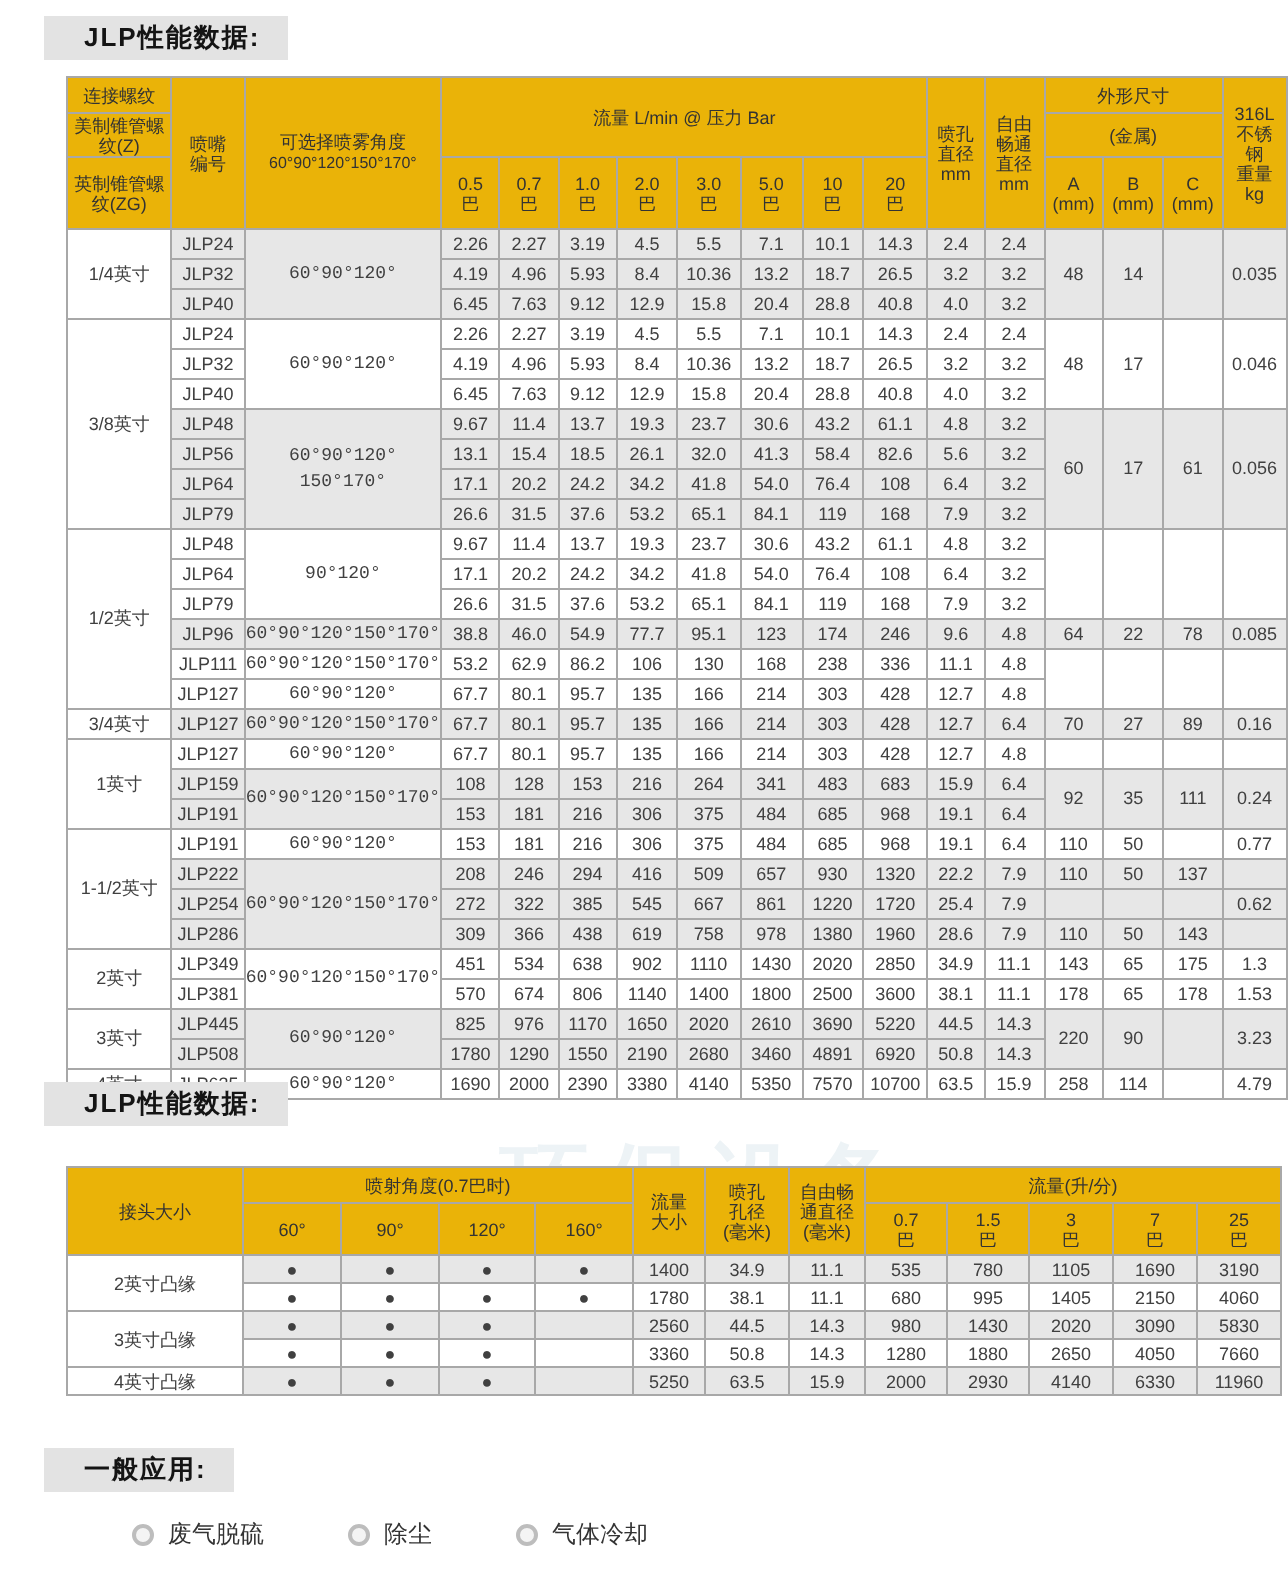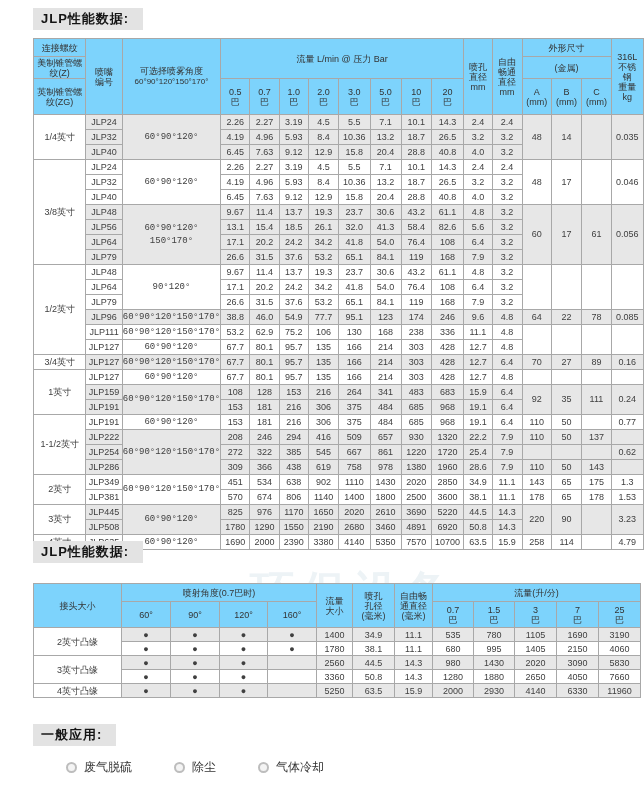--- a/index.html
+++ b/index.html
@@ -1,30 +1,30 @@
 <!DOCTYPE html>
 <html><head>
 <meta charset="utf-8">
 <style>
   html,body{margin:0;padding:0;background:#fff;}
   .page{position:relative;width:644px;height:793px;background:#ffffff;overflow:hidden;
         font-family:"Liberation Sans","DejaVu Sans",sans-serif;color:#3a3a3a;}
-  .titlebar{position:absolute;left:33px;background:#e3e3e3;color:#141414;font-weight:bold;
-            font-size:13px;line-height:14px;padding:4px 14px 4px 8px;letter-spacing:1px;}
+  .titlebar{position:absolute;left:22px;background:#e3e3e3;color:#141414;font-weight:bold;
+            font-size:13px;line-height:14px;padding:4px 14px 4px 20px;letter-spacing:1px;}
   #title1{top:8px;}
   #title2{top:541px;}
   #title3{top:724px;}
   .tablewrap{position:absolute;left:33px;}
   #t1wrap{top:38px;}
   #t2wrap{top:583px;}
   table{border-collapse:collapse;table-layout:fixed;}
   .tbl{border:1px solid #7e7e7e;}
   td,th{border:1px solid #a8a8a8;padding:0;text-align:center;vertical-align:middle;
         font-weight:normal;overflow:hidden;}
-  th{background:#7dd3fc;font-size:9px;line-height:10px;white-space:pre-line;color:#333;text-align:center;}
+  th{background:#eab308;font-size:9px;line-height:10px;white-space:pre-line;color:#333;text-align:center;}
   .t1 td{font-size:9px;height:14px;line-height:13px;color:#404040;}
   .t2 td{font-size:9px;height:13px;line-height:12px;color:#404040;}
   .g{background:#e7e7e7;}
   .w{background:#ffffff;}
   .sizecell{background:#fff;font-size:9px;}
   .anglecell{white-space:pre-line;font-size:8px;line-height:9px;font-family:Liberation Mono, monospace;}
   .angleth{font-size:8px;}
   .dot{font-size:8px;color:#141414;}
   .watermark{position:absolute;left:250px;top:516px;font-size:44px;font-weight:bold;
              color:#edf3f6;letter-spacing:8px;pointer-events:none;white-space:nowrap;margin-top:47px;}
@@ -324,21 +324,21 @@
             <td class="g" rowspan="1">64</td>
             <td class="g" rowspan="1">22</td>
             <td class="g" rowspan="1">78</td>
             <td class="g" rowspan="1">0.085</td>
           </tr>
           <tr>
             <td class="w">JLP111</td>
             <td class="anglecell w" rowspan="1">60°90°120°150°170°</td>
             <td class="w">53.2</td>
             <td class="w">62.9</td>
-            <td class="w">75.2</td>
+            <td class="w">86.2</td>
             <td class="w">106</td>
             <td class="w">130</td>
             <td class="w">168</td>
             <td class="w">238</td>
             <td class="w">336</td>
             <td class="w">11.1</td>
             <td class="w">4.8</td>
             <td class="w" rowspan="2"></td>
             <td class="w" rowspan="2"></td>
             <td class="w" rowspan="2"></td>

